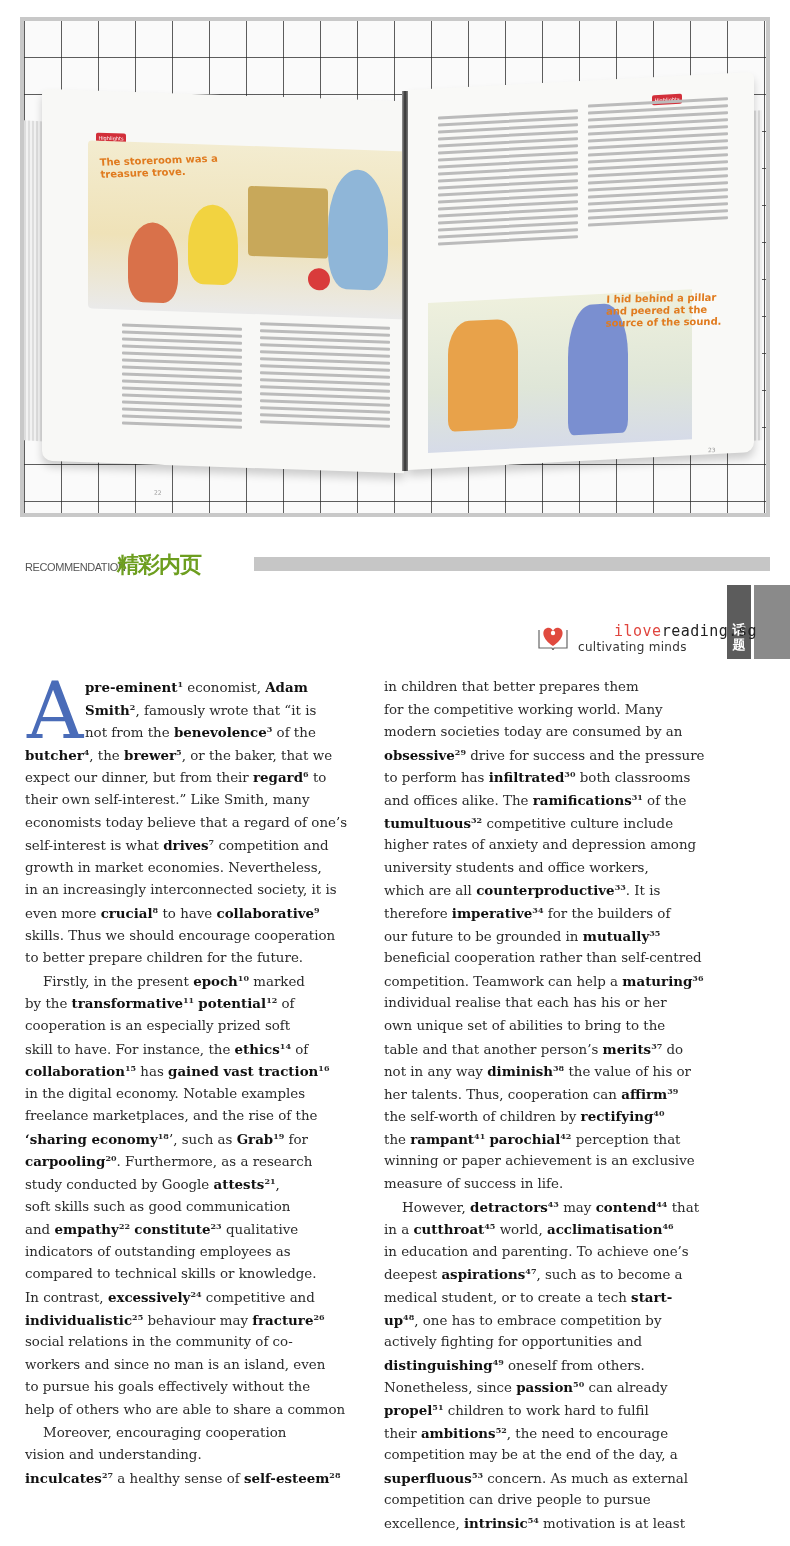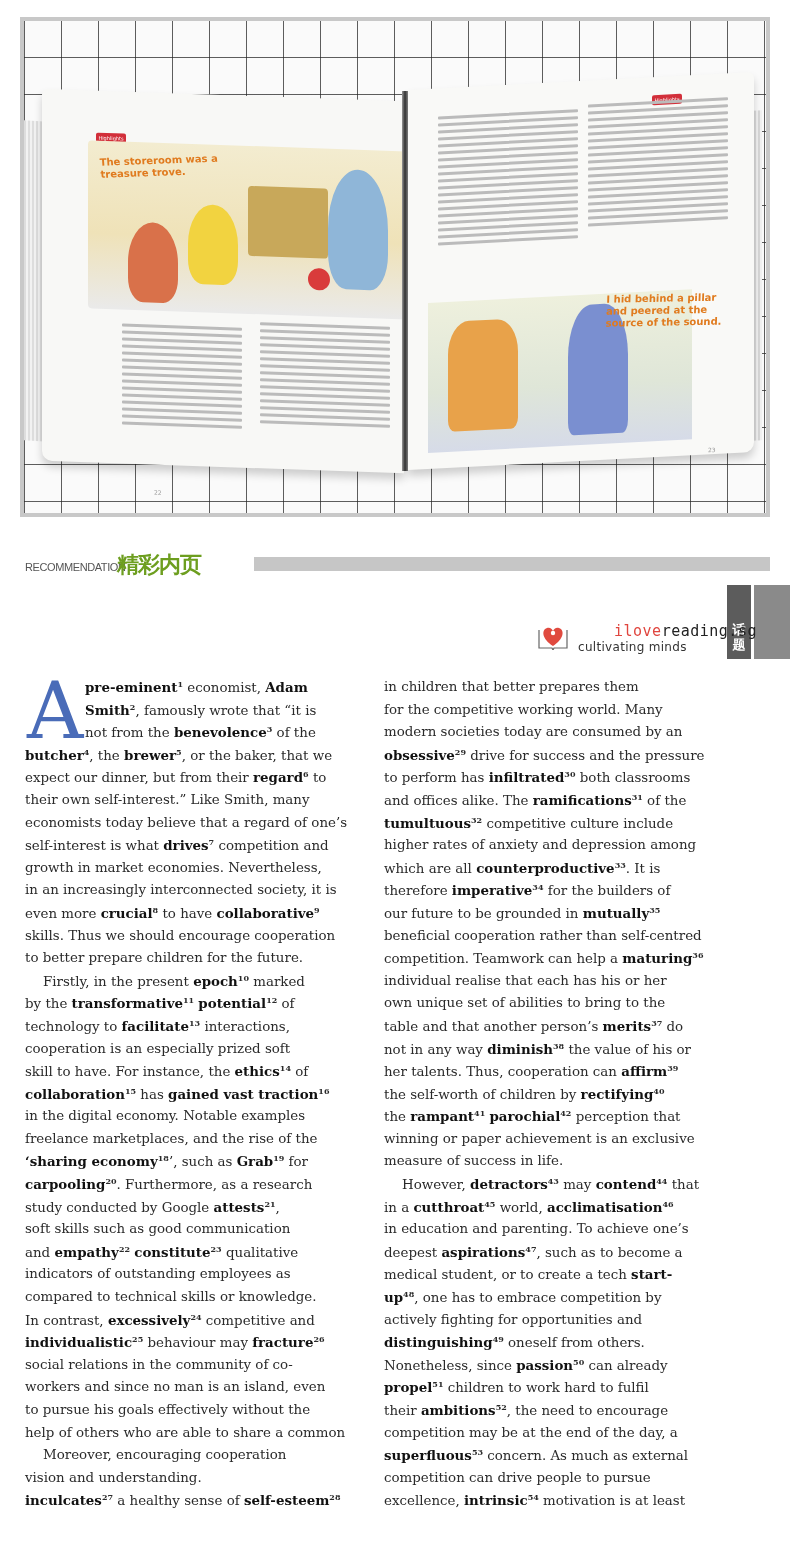--- a/index.html
+++ b/index.html
@@ -210,21 +210,20 @@
       <span class="line">their own self-interest.” Like Smith, many</span>
       <span class="line">economists today believe that a regard of one’s</span>
       <span class="line">self-interest is what <b>drives</b><sup>7</sup> competition and</span>
       <span class="line">growth in market economies. Nevertheless,</span>
       <span class="line">in an increasingly interconnected society, it is</span>
       <span class="line">even more <b>crucial</b><sup>8</sup> to have <b>collaborative</b><sup>9</sup></span>
       <span class="line">skills. Thus we should encourage cooperation</span>
       <span class="line">to better prepare children for the future.</span>
       <span class="line ind">Firstly, in the present <b>epoch</b><sup>10</sup> marked</span>
       <span class="line">by the <b>transformative</b><sup>11</sup> <b>potential</b><sup>12</sup> of</span>
-      <span class="line">technology to <b>facilitate</b><sup>13</sup> interactions,</span>
       <span class="line">cooperation is an especially prized soft</span>
       <span class="line">skill to have. For instance, the <b>ethics</b><sup>14</sup> of</span>
       <span class="line"><b>collaboration</b><sup>15</sup> has <b>gained vast traction</b><sup>16</sup></span>
       <span class="line">in the digital economy. Notable examples</span>
       <span class="line">freelance marketplaces, and the rise of the</span>
       <span class="line"><b>‘sharing economy</b><sup>18</sup>’, such as <b>Grab</b><sup>19</sup> for</span>
       <span class="line"><b>carpooling</b><sup>20</sup>. Furthermore, as a research</span>
       <span class="line">study conducted by Google <b>attests</b><sup>21</sup>,</span>
       <span class="line">soft skills such as good communication</span>
       <span class="line">and <b>empathy</b><sup>22</sup> <b>constitute</b><sup>23</sup> qualitative</span>
@@ -244,20 +243,21 @@
 <div class="col col-r">
   <div id="right-lines">
       <span class="line">in children that better prepares them</span>
       <span class="line">for the competitive working world. Many</span>
       <span class="line">modern societies today are consumed by an</span>
       <span class="line"><b>obsessive</b><sup>29</sup> drive for success and the pressure</span>
       <span class="line">to perform has <b>infiltrated</b><sup>30</sup> both classrooms</span>
       <span class="line">and offices alike. The <b>ramifications</b><sup>31</sup> of the</span>
       <span class="line"><b>tumultuous</b><sup>32</sup> competitive culture include</span>
       <span class="line">higher rates of anxiety and depression among</span>
+      <span class="line">university students and office workers,</span>
       <span class="line">which are all <b>counterproductive</b><sup>33</sup>. It is</span>
       <span class="line">therefore <b>imperative</b><sup>34</sup> for the builders of</span>
       <span class="line">our future to be grounded in <b>mutually</b><sup>35</sup></span>
       <span class="line">beneficial cooperation rather than self-centred</span>
       <span class="line">competition. Teamwork can help a <b>maturing</b><sup>36</sup></span>
       <span class="line">individual realise that each has his or her</span>
       <span class="line">own unique set of abilities to bring to the</span>
       <span class="line">table and that another person’s <b>merits</b><sup>37</sup> do</span>
       <span class="line">not in any way <b>diminish</b><sup>38</sup> the value of his or</span>
       <span class="line">her talents. Thus, cooperation can <b>affirm</b><sup>39</sup></span>

